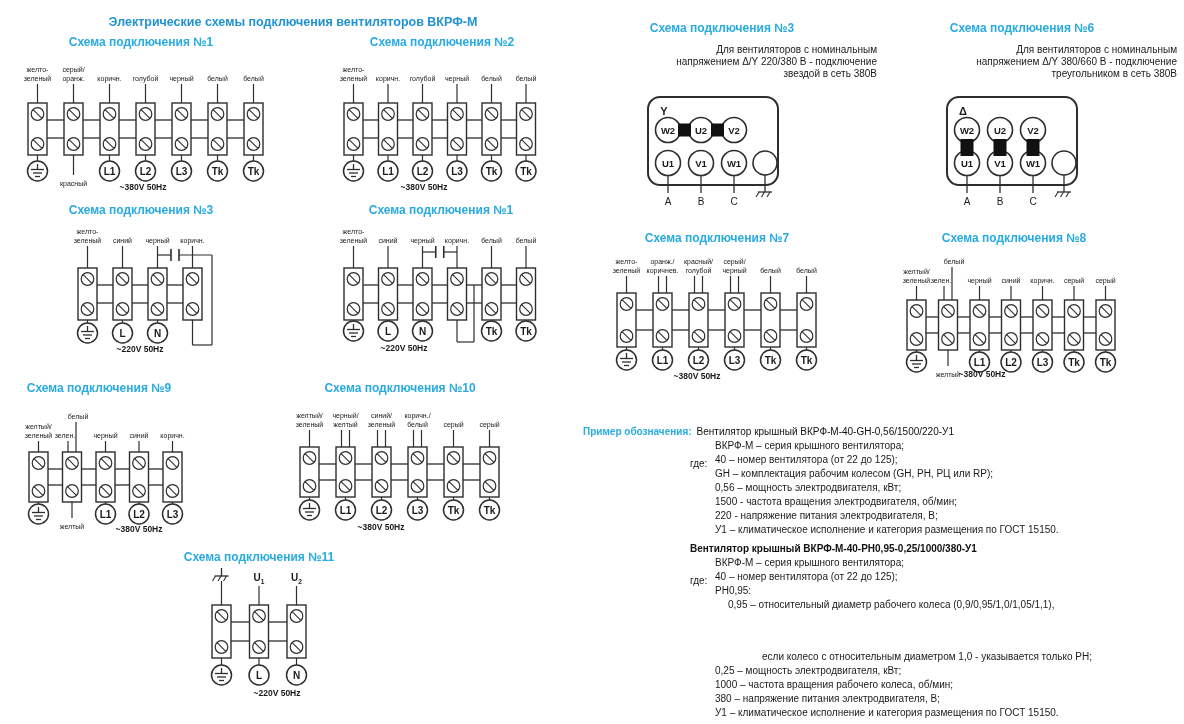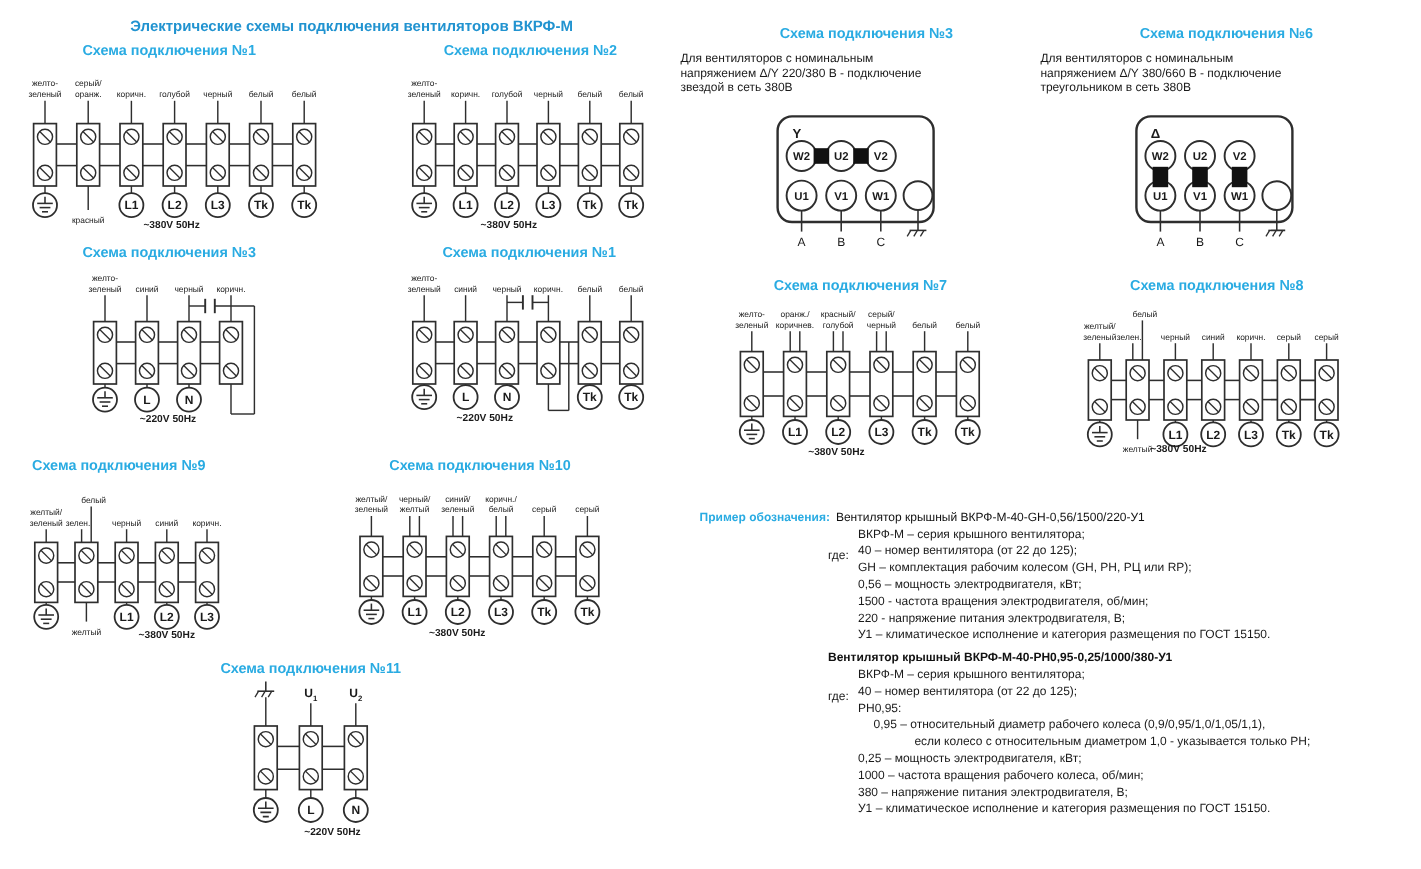--- a/index.html
+++ b/index.html
@@ -3,32 +3,32 @@
 <meta charset="utf-8">
 <style>
   html,body{margin:0;padding:0;background:#fff;}
   .canvas{position:relative;width:1184px;height:724px;background:#fff;overflow:hidden;
           font-family:"Liberation Sans",sans-serif;color:#1a1a1a;}
   .main-title{position:absolute;transform:translateX(-50%);font-weight:bold;font-size:12.5px;
               color:#2193d0;white-space:nowrap;}
   .scheme-title{position:absolute;transform:translateX(-50%);font-weight:bold;font-size:12px;
                 color:#29abe2;white-space:nowrap;}
   .motor-desc{position:absolute;transform:translateX(-50%);font-size:10px;line-height:12px;
-              color:#1a1a1a;text-align:left;white-space:pre-line;width:310px;}
+              color:#1a1a1a;text-align:right;white-space:pre-line;width:310px;}
   #diagram-svg{position:absolute;left:0;top:0;}
   .example-block{position:absolute;left:583px;top:424px;width:600px;font-size:10px;color:#1a1a1a;}
   .ex-head{display:flex;gap:5px;line-height:15px;white-space:nowrap;}
   .ex-label{font-weight:bold;color:#29abe2;}
   .ex-title{font-weight:normal;color:#111;text-align:right;}
   .ex-body{position:relative;margin-left:107px;line-height:14px;}
   .ex-where{position:absolute;left:0;top:18px;}
   .ex-lines{margin-left:25px;}
   .ex-line{white-space:nowrap;}
   .ex-line.i1{padding-left:13px;}
-  .ex-line.i2{padding-left:47px;}
+  .ex-line.i2{padding-left:47px;margin-top:38px;}
   .ex-title2{margin-left:107px;font-weight:bold;color:#111;margin-top:4px;line-height:15px;white-space:nowrap;}
 </style>
 </head>
 <body>
 
 <div class="canvas">
 
   <svg id="diagram-svg" width="1184" height="724" viewBox="0 0 1184 724">
       <g>
         <line x1="47" y1="120" x2="64" y2="120" stroke="#2e2e2e" stroke-width="1.3"></line>

